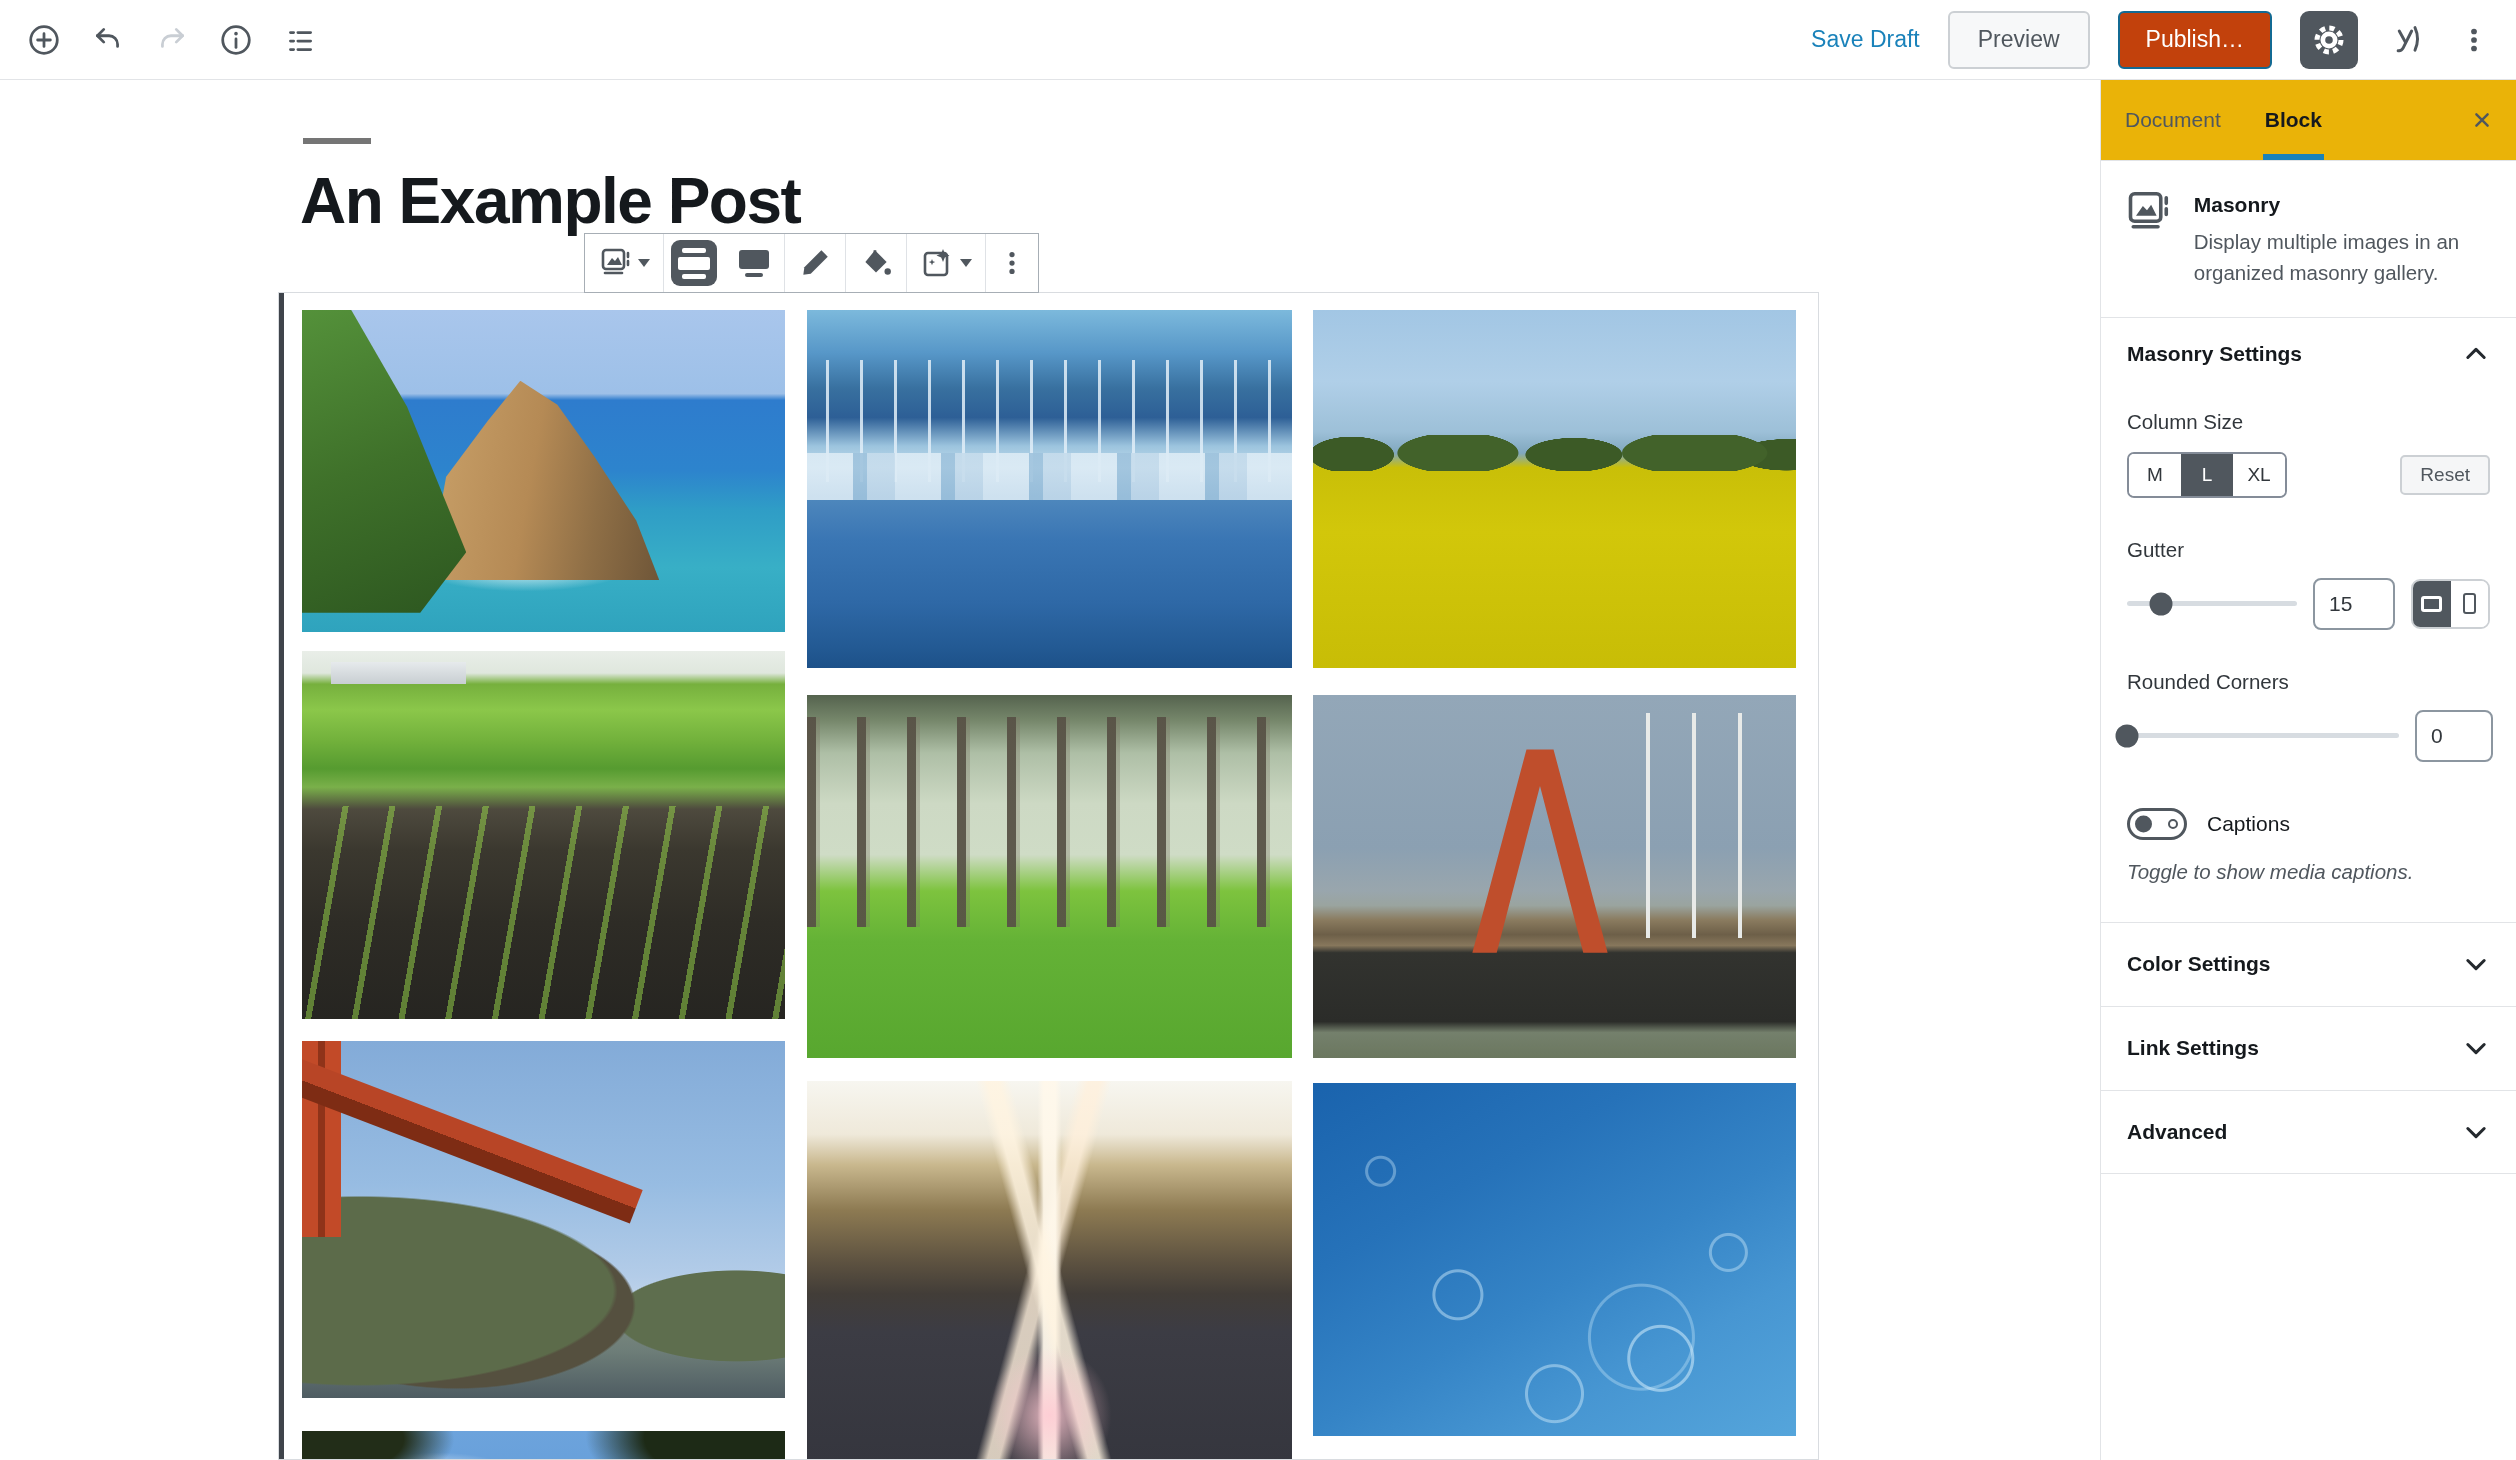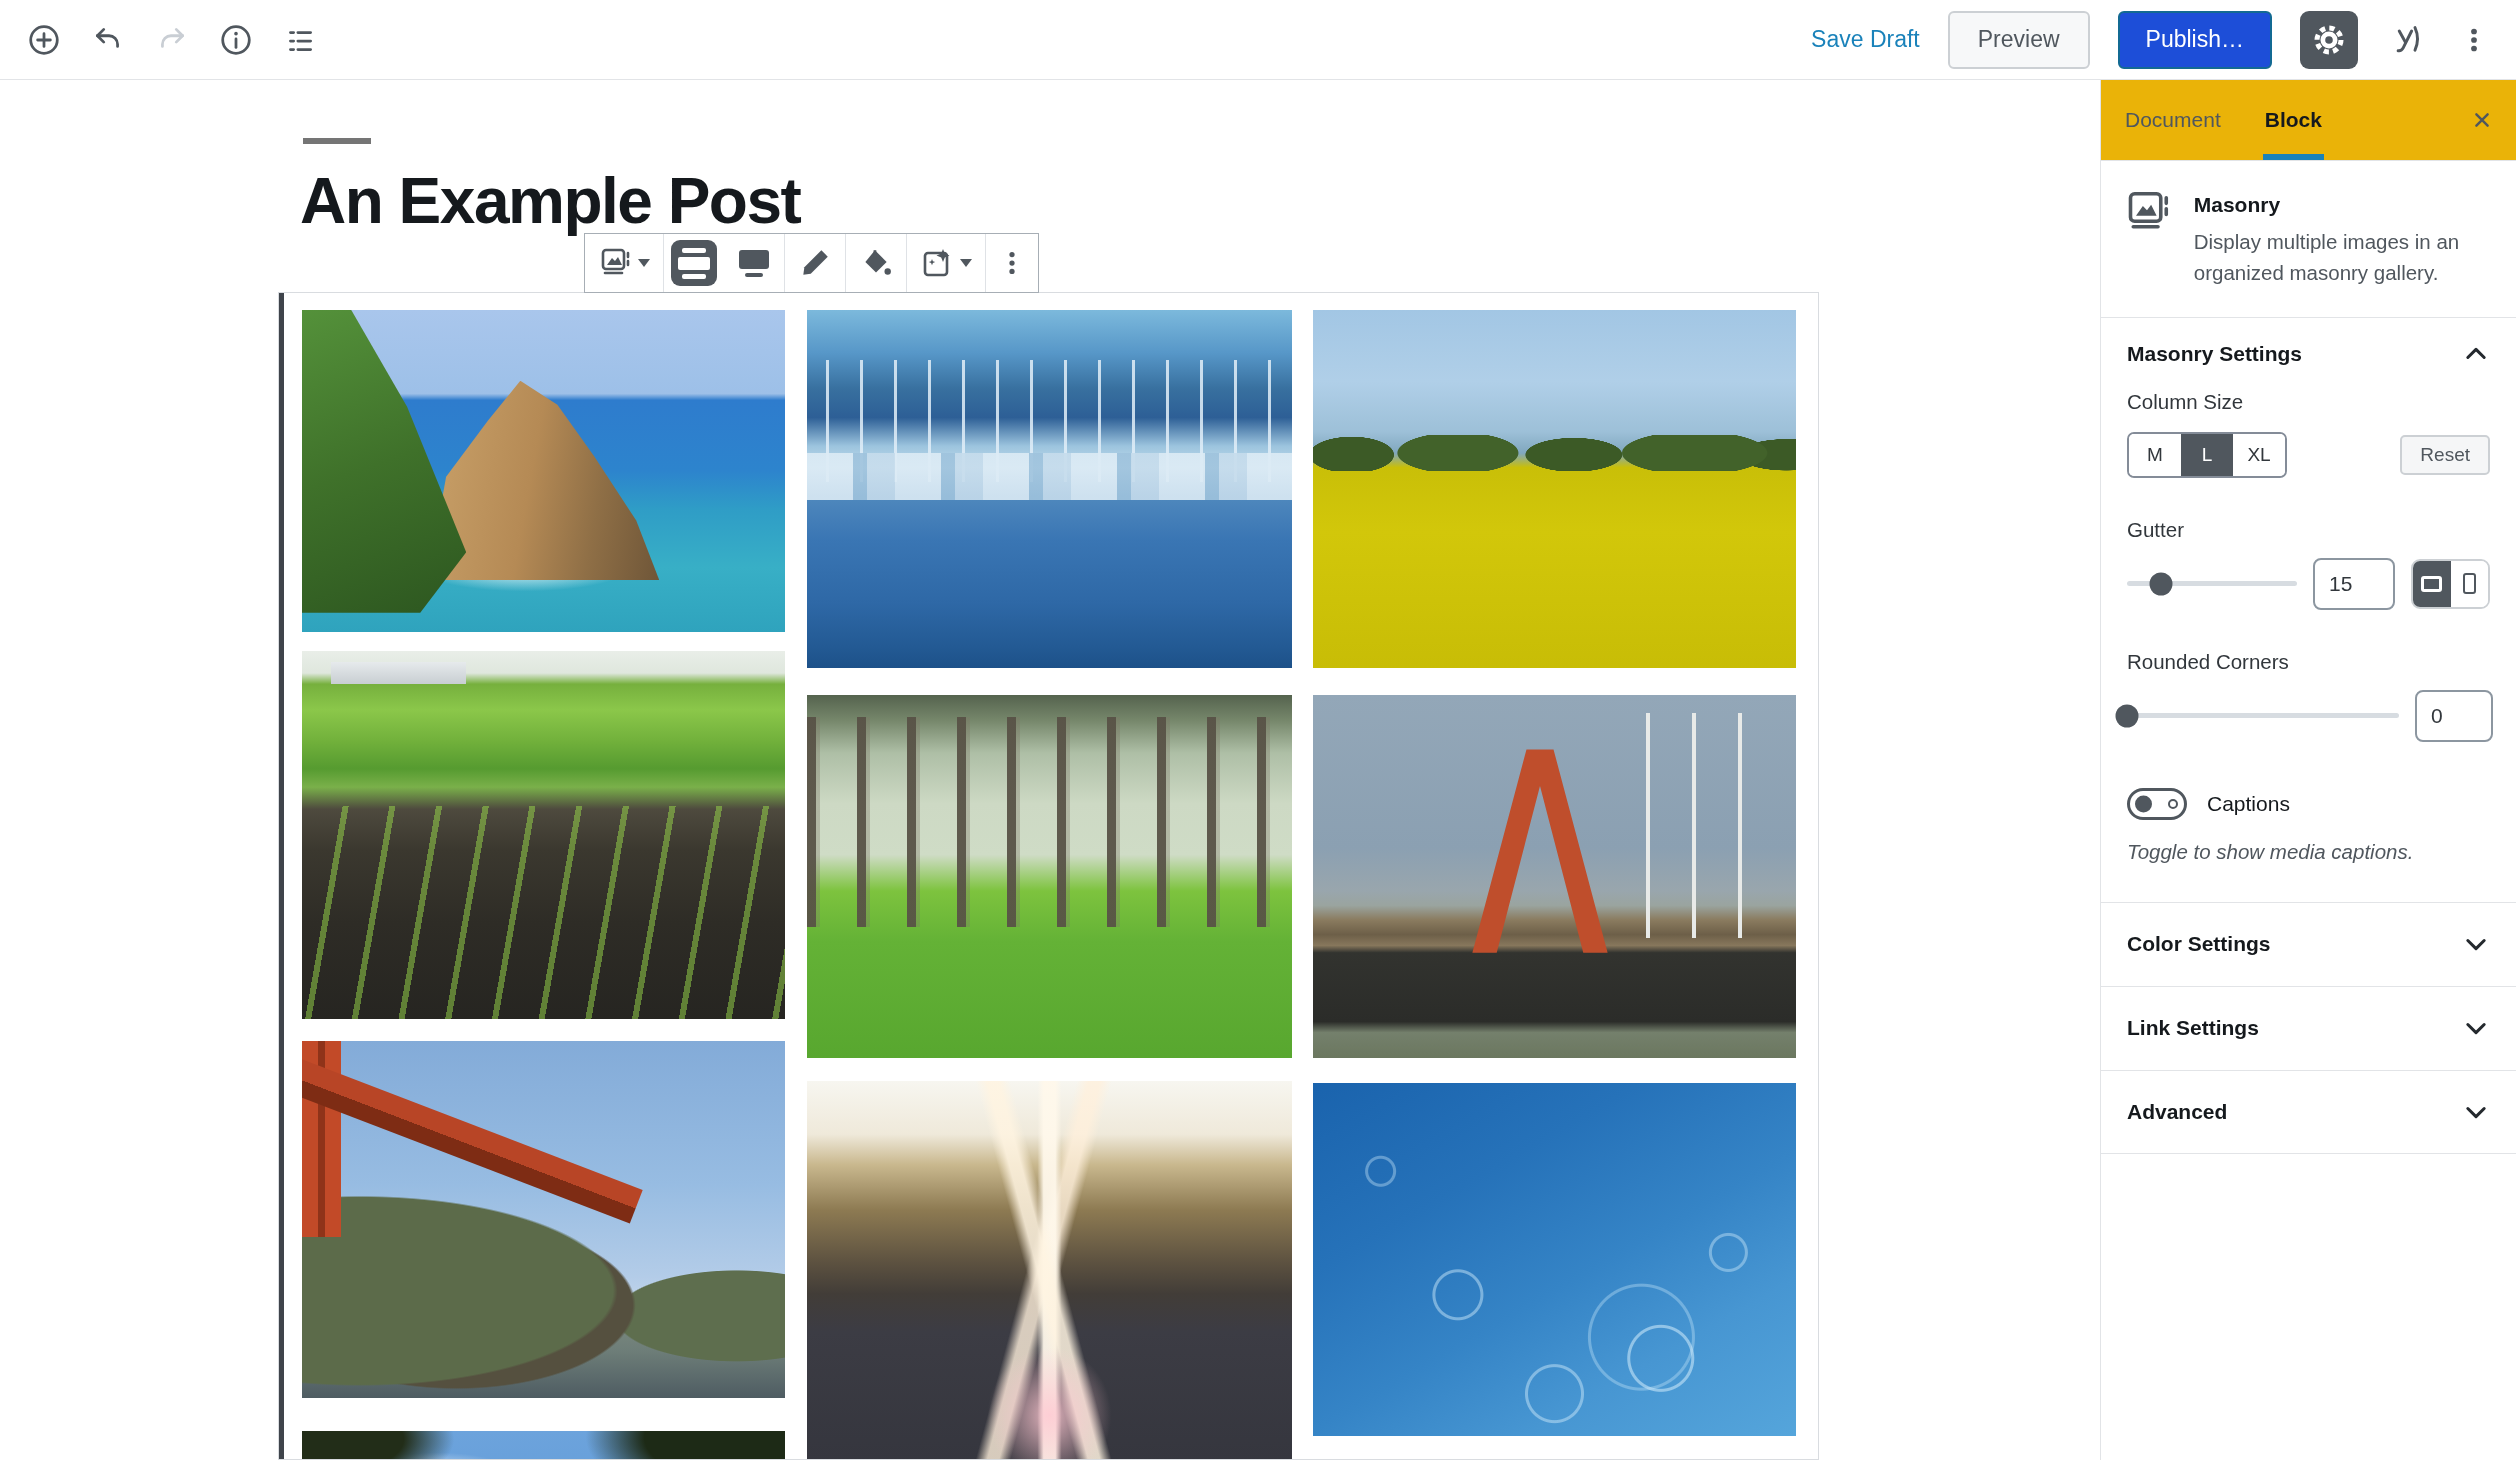--- a/index.html
+++ b/index.html
@@ -8,21 +8,21 @@
   button{font-family:inherit;cursor:pointer;}
   input{font-family:inherit;}
 
   
   .topbar{position:absolute;top:0;left:0;right:0;height:80px;background:#fff;border-bottom:1px solid #e2e4e7;display:flex;align-items:center;justify-content:space-between;padding:0 22px 0 24px;z-index:40;}
   .tb-left{display:flex;align-items:center;gap:24px;}
   .icon-btn{width:40px;height:40px;display:flex;align-items:center;justify-content:center;background:none;border:0;}
   .tb-right{display:flex;align-items:center;gap:28px;}
   .save-draft{background:none;border:0;color:#1a82ba;font-size:23px;}
   .btn-secondary{height:58px;padding:0 28px;background:#f7f8f9;border:2px solid #ccd0d4;border-radius:6px;color:#50575e;font-size:23px;}
-  .btn-primary{height:58px;padding:0 26px;background:#1d4ed8;border:2px solid #136a93;border-radius:6px;color:#fff;font-size:23px;}
+  .btn-primary{height:58px;padding:0 26px;background:#c2410c;border:2px solid #136a93;border-radius:6px;color:#fff;font-size:23px;}
   .gear-btn{width:58px;height:58px;background:#50575e;border:0;border-radius:9px;display:flex;align-items:center;justify-content:center;}
 
   
   .canvas{position:absolute;top:80px;left:0;width:2100px;bottom:0;background:#fff;}
   .title-rule{position:absolute;left:303px;top:58px;width:68px;height:6px;background:#757575;}
   .post-title{position:absolute;left:300px;top:84px;font-size:64px;font-weight:700;letter-spacing:-1.5px;color:#15191d;}
 
   
   .block-toolbar{position:absolute;left:584px;top:153px;height:60px;background:#fff;border:1px solid #a7aeb5;display:flex;align-items:stretch;z-index:20;}
   .bt-group{display:flex;align-items:center;border-right:1px solid #dfe2e6;}
@@ -386,21 +386,21 @@
   </div>
 
   <button class="panel-h">
     <span>Masonry Settings</span>
     <svg class="chev" viewBox="0 0 24 24">
         <polyline points="5,15 12,8 19,15"></polyline>
       </svg>
   </button>
 
   <div class="ms-body">
-    <div class="ctl-label" style="margin-top:0">Column Size</div>
+    <div class="ctl-label" style="margin-top:20px">Column Size</div>
     <div class="cs-row">
       <div class="seg" id="col-size-group">
           <button class="seg-btn">M</button>
           <button class="seg-btn active">L</button>
           <button class="seg-btn">XL</button>
         </div>
       <button class="reset-btn">Reset</button>
     </div>
 
     <div class="ctl-label lbl-mt">Gutter</div>

